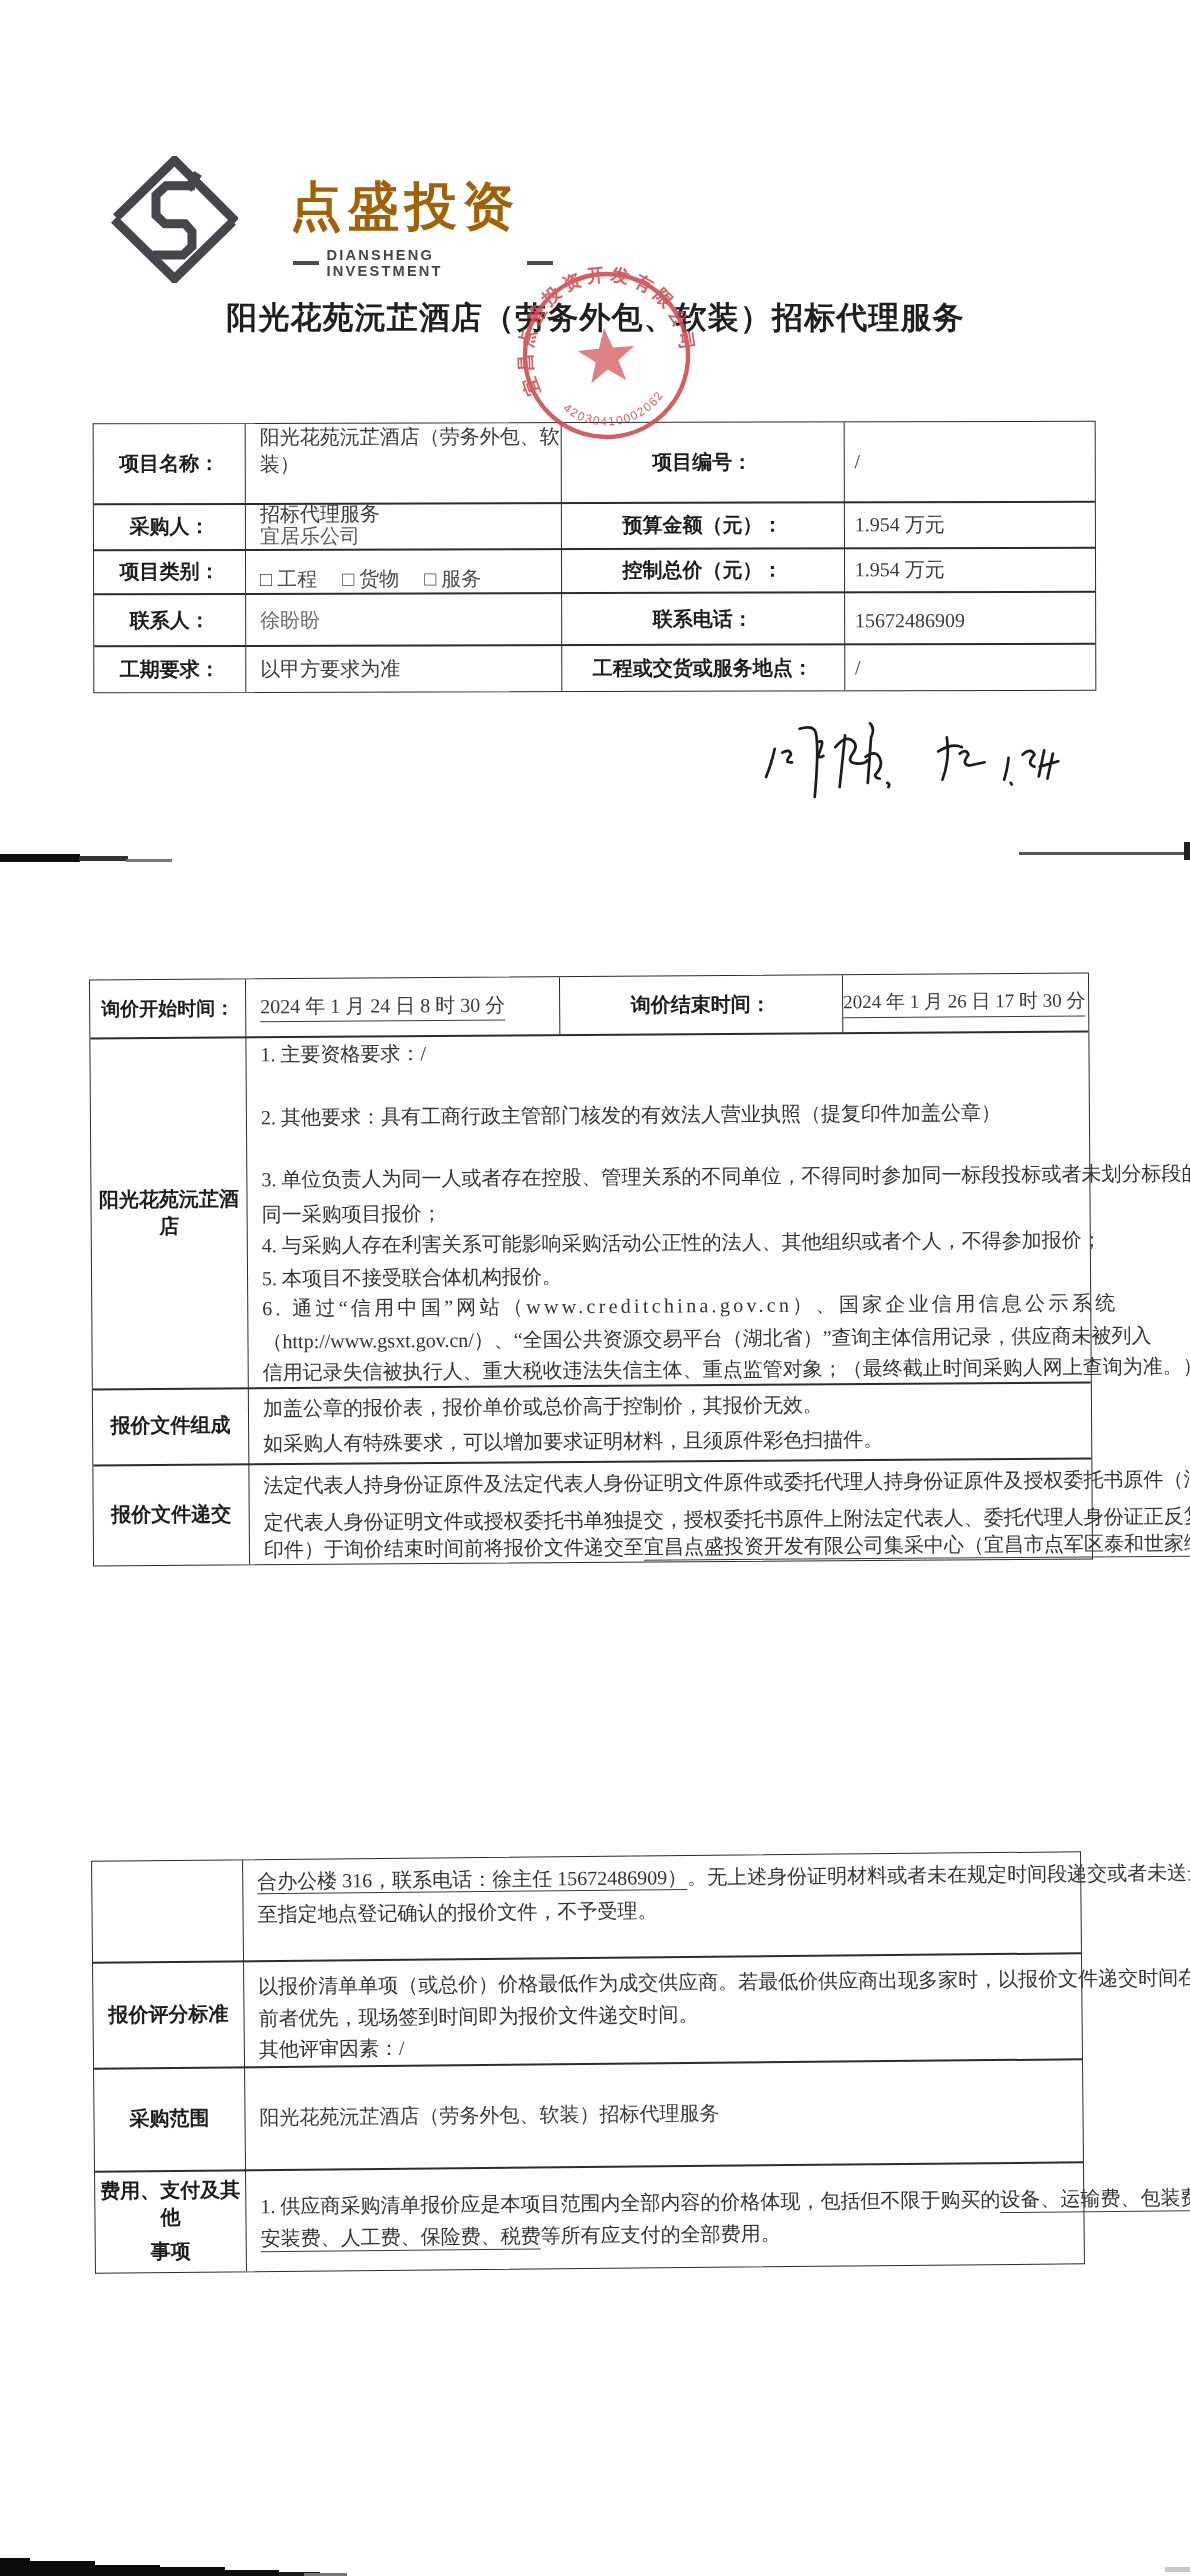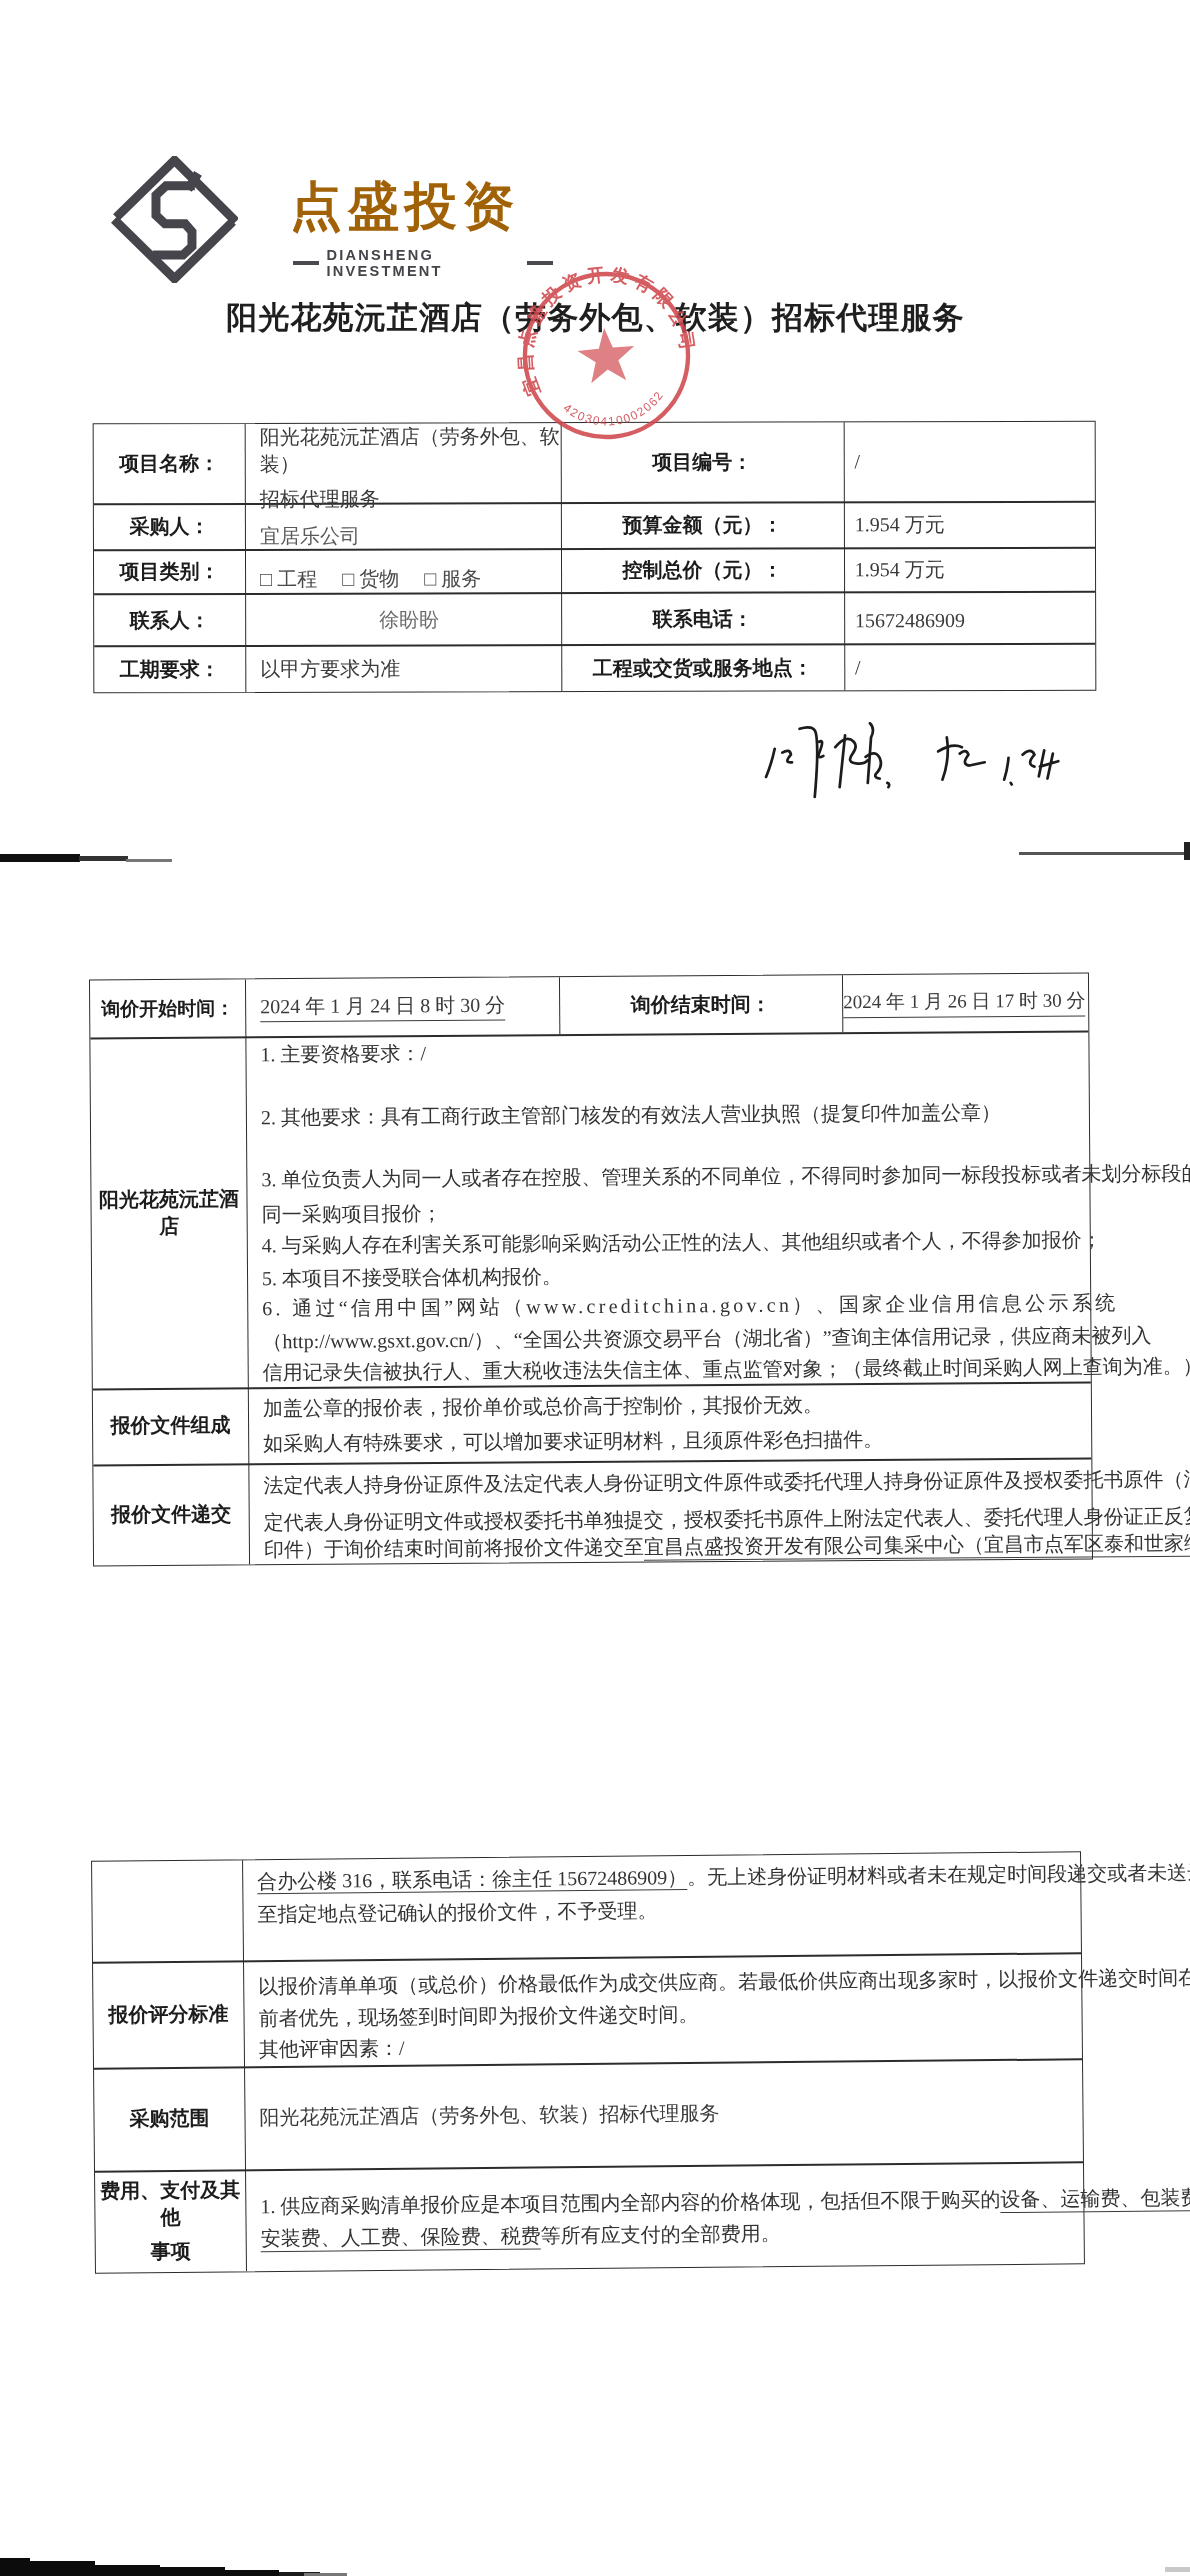--- a/index.html
+++ b/index.html
@@ -22,21 +22,21 @@
   .vsep{position:absolute;width:1.1px;background:#2c2c2c;}
   .hsep{position:absolute;height:1.6px;background:#2c2c2c;left:0;right:0;}
   .cell{position:absolute;display:flex;align-items:center;}
   .cell.center{justify-content:center;text-align:center;}
   .lbl{font-family:"Liberation Sans","DejaVu Sans",sans-serif;font-weight:700;font-size:20px;color:#1c1c1c;}
   .val{font-size:20px;color:#3a3a3a;}
   .padl{padding-left:14px;}
   .padl2{padding-left:9.8px;}
   .ln{position:absolute;left:14px;right:5.4px;font-size:20px;color:#333;white-space:nowrap;}
   .uline{border-bottom:1.1px solid #3a3a3a;padding-bottom:1.6px;}
-  .colcell{flex-direction:column;justify-content:space-between;align-items:flex-start;gap:8px;}
+  .colcell{flex-direction:column;justify-content:space-between;align-items:flex-start;gap:23px;}
   .wide{letter-spacing:3.3px;}
   
   .art{position:absolute;}
   
   .stamp{position:absolute;left:513px;top:262px;width:187px;height:187px;opacity:0.88;z-index:9;
          transform:rotate(-5deg);}
   .handwriting{position:absolute;left:754px;top:719px;width:325px;height:92px;z-index:8;}
   .logo-mark{position:absolute;left:111px;top:156px;width:127px;height:127px;}
 </style>
 </head>
@@ -119,21 +119,21 @@
     <div class="cell center" style="left:468px;top:126px;width:281px;height:43px;">
         <span class="lbl">控制总价（元）：</span>
       </div>
     <div class="cell padl2" style="left:751px;top:126px;width:248px;height:43px;">
         <span class="val">1.954 万元</span>
       </div>
 
     <div class="cell center" style="left:0;top:171px;width:151px;height:50px;">
         <span class="lbl">联系人：</span>
       </div>
-    <div class="cell padl" style="left:144px;top:171px;width:314px;height:50px;justify-content:center;">
+    <div class="cell padl" style="left:152px;top:171px;width:314px;height:50px;">
         <span class="val" style="color:#6a6a6a;">徐盼盼</span>
       </div>
     <div class="cell center" style="left:468px;top:171px;width:281px;height:50px;">
         <span class="lbl">联系电话：</span>
       </div>
     <div class="cell padl2" style="left:751px;top:171px;width:248px;height:54px;">
         <span class="val">15672486909</span>
       </div>
 
     <div class="cell center" style="left:0;top:222px;width:151px;height:46px;">

